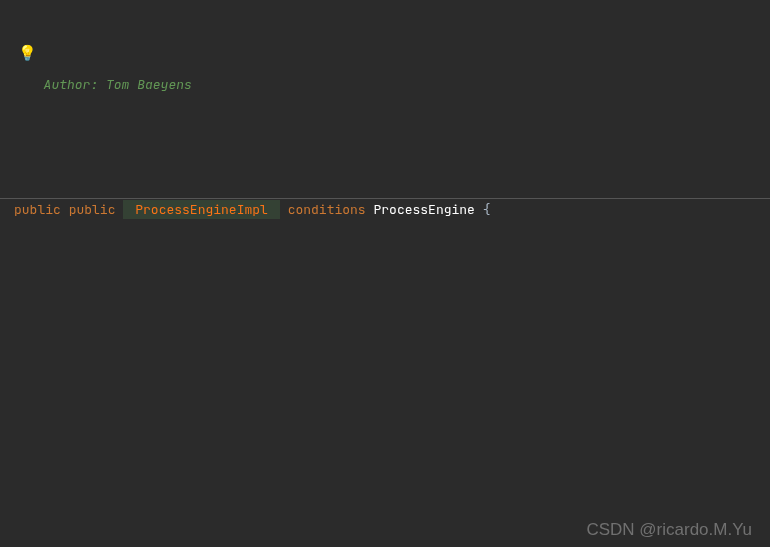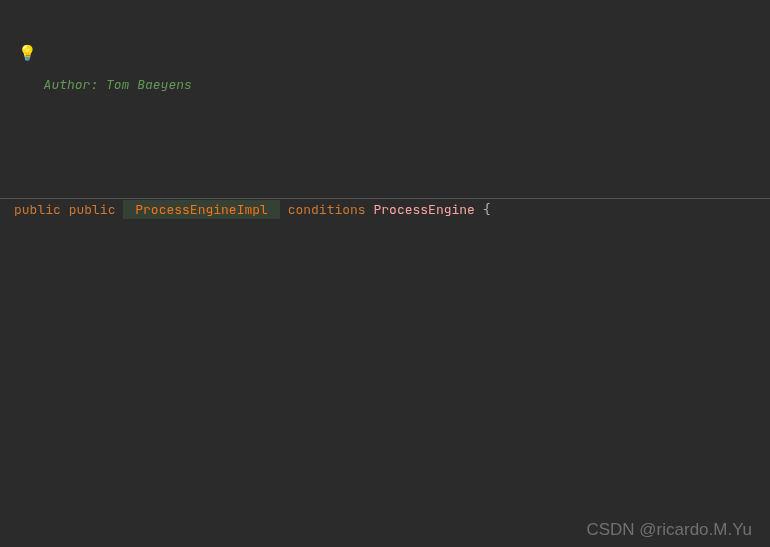--- a/index.html
+++ b/index.html
@@ -17,21 +17,21 @@
     .code-container {
       padding: 0;
       white-space: pre;
     }
     .line { padding-left: 28px; height: 22px; }
     .line.indent1 { padding-left: 28px; }
     .bulb-icon { position: absolute; left: 18px; top: 42px; color: #f0a732; font-size: 15px; }
     .annotation-border { display: inline-block; border-left: 2px solid #555; padding-left: 14px; margin-left: 10px; }
     .comment-green { color: #629755; font-style: italic; margin-top: 10px; }
     .keyword { color: #cc7832; }
-    .type { color: #fca5a5; }
+    .type { color: #ffffff; }
     .classname-hl { color: #f97316; background: #344134; padding: 1px 12px; }
     .paren { color: #a9b7c6; }
     .border-top-line { border-top: 1px solid #555; }
     .header-area { padding-top: 8px; padding-bottom: 2px; }
     .watermark {
       position: absolute;
       bottom: 6px;
       right: 18px;
       color: rgba(170,170,170,0.55);
       font-size: 17px;

